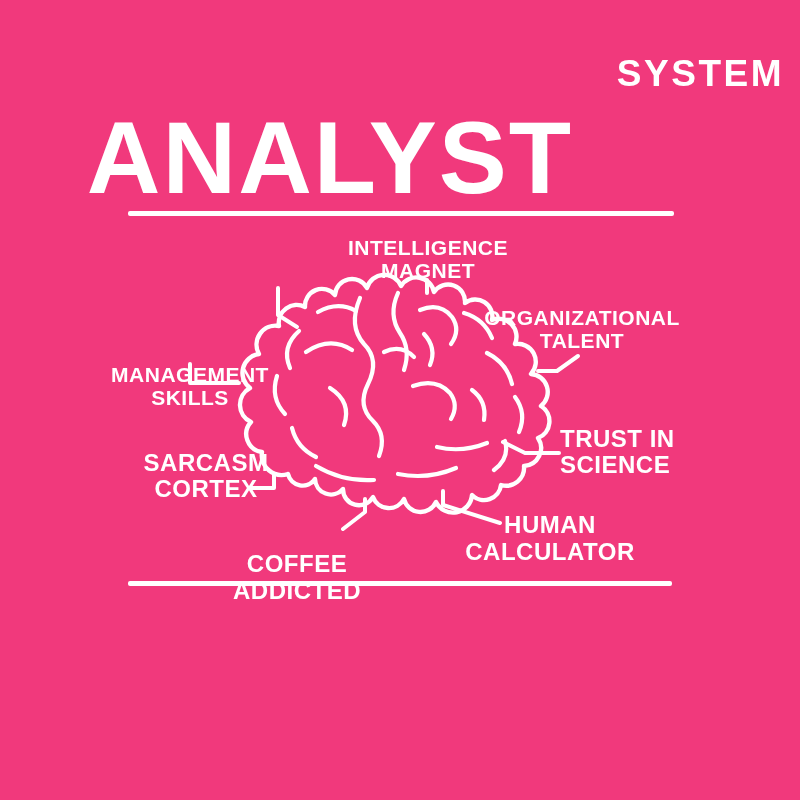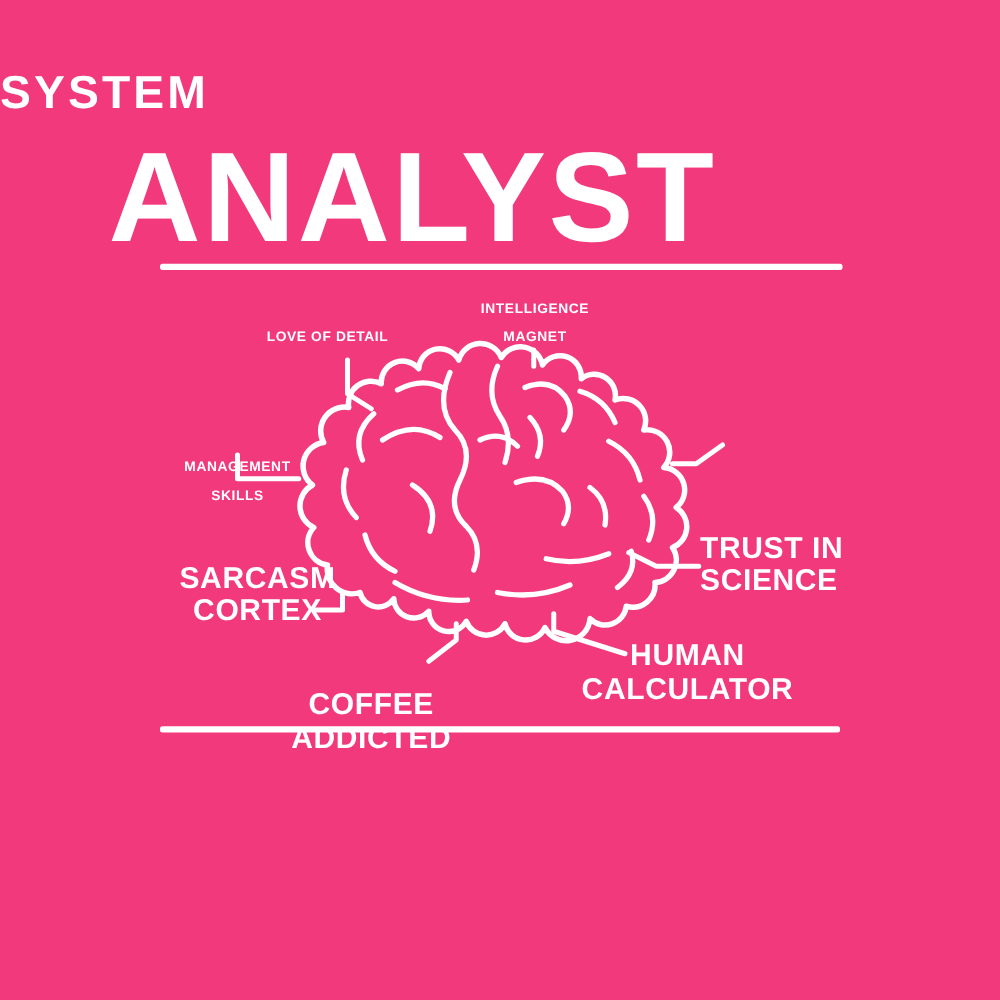--- a/index.html
+++ b/index.html
@@ -13,21 +13,21 @@
     width: 800px;
     height: 800px;
     background: var(--bg-color);
     overflow: hidden;
     font-family: "Liberation Sans", "DejaVu Sans", sans-serif;
     color: var(--fg-color);
   }
   .title-small {
     position: absolute;
     top: 55px; left: 0; width: 784px;
-    text-align: left;
+    text-align: right;
     font-size: 37px;
     font-weight: bold;
     letter-spacing: 2.5px;
     line-height: 1;
   }
   .title-large {
     position: absolute;
     top: 107px; left: 0; width: 660px;
     text-align: center;
     font-size: 102px;
@@ -48,21 +48,21 @@
     top: 0; left: 0;
     width: 800px; height: 800px;
   }
   .label {
     position: absolute;
     font-weight: bold;
     white-space: pre-line;
     text-align: center;
     letter-spacing: 0.5px;
   }
-  .label-sm { font-size: 11px; line-height: 23px; }
+  .label-sm { font-size: 21px; line-height: 23px; }
   .label-lg { font-size: 24px; line-height: 26px; }
   .centered { transform: translateX(-50%); }
   .lbl-love          { left: 262px; top: 259px; line-height: 22px; }
   .lbl-intelligence  { left: 428px; top: 236px; }
   .lbl-organizational{ left: 582px; top: 306px; }
   .lbl-management    { left: 190px; top: 315px; margin-top: 48px; }
   .lbl-sarcasm       { left: 206px; top: 450px; }
   .lbl-trust         { left: 560px; top: 426px; text-align: left; }
   .lbl-coffee        { left: 297px; top: 511px; line-height: 27px; margin-top: 39px; }
   .lbl-human         { left: 550px; top: 511px; line-height: 27px; }
@@ -135,23 +135,24 @@
       <path d="M 278,288 L 278,315 L 297,327"></path>
       <path d="M 190,364 L 190,383 L 239,383"></path>
       <path d="M 578,356 L 557,371 L 538,371"></path>
       <path d="M 559,453 L 525,453 L 503,442"></path>
       <path d="M 251,488 L 274,488 L 274,475"></path>
       <path d="M 365,499 L 365,512 L 343,529"></path>
       <path d="M 443,491 L 443,505 L 500,523"></path>
     </g>
   </svg>
 
-  <div class="label label-sm centered lbl-love">LOVE OF DETAIL</div>
   <div class="label label-sm centered lbl-intelligence">INTELLIGENCE
 MAGNET</div>
+  <div class="label label-sm centered lbl-organizational">ORGANIZATIONAL
+TALENT</div>
   <div class="label label-sm centered lbl-management">MANAGEMENT
 SKILLS</div>
   <div class="label label-lg centered lbl-sarcasm">SARCASM
 CORTEX</div>
   <div class="label label-lg lbl-trust">TRUST IN
 SCIENCE</div>
   <div class="label label-lg centered lbl-coffee">COFFEE
 ADDICTED</div>
   <div class="label label-lg centered lbl-human">HUMAN
 CALCULATOR</div>

